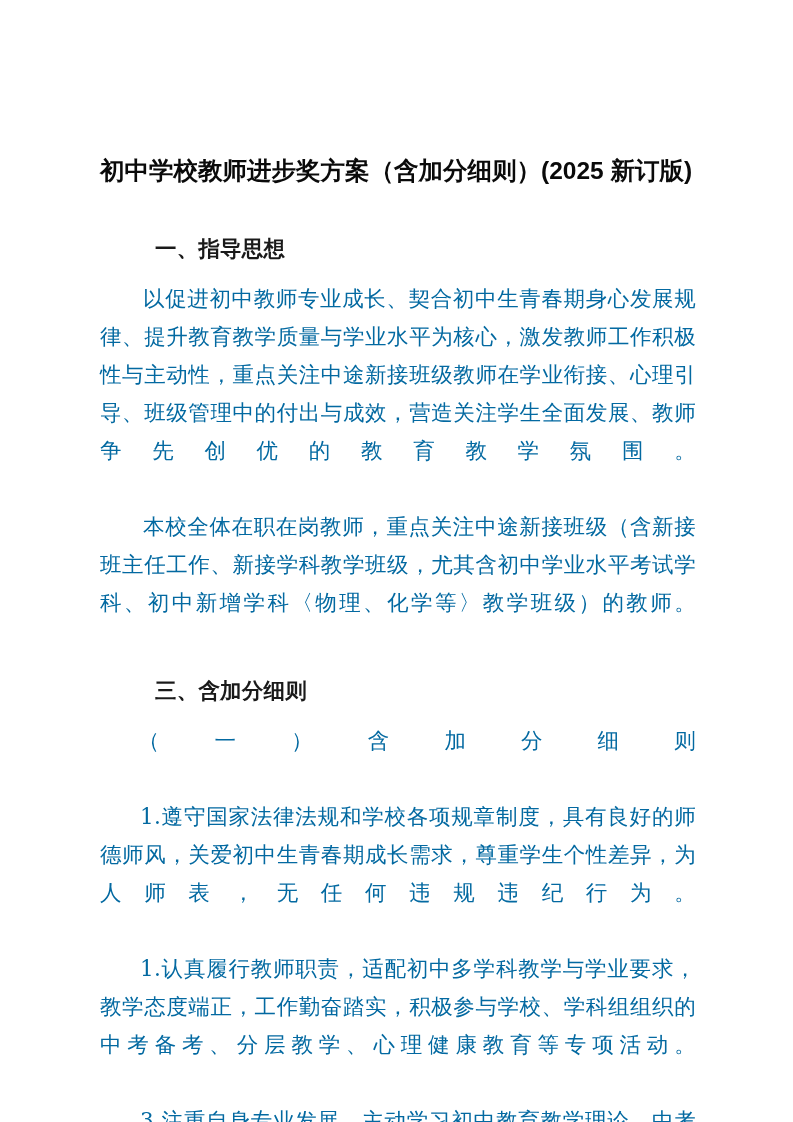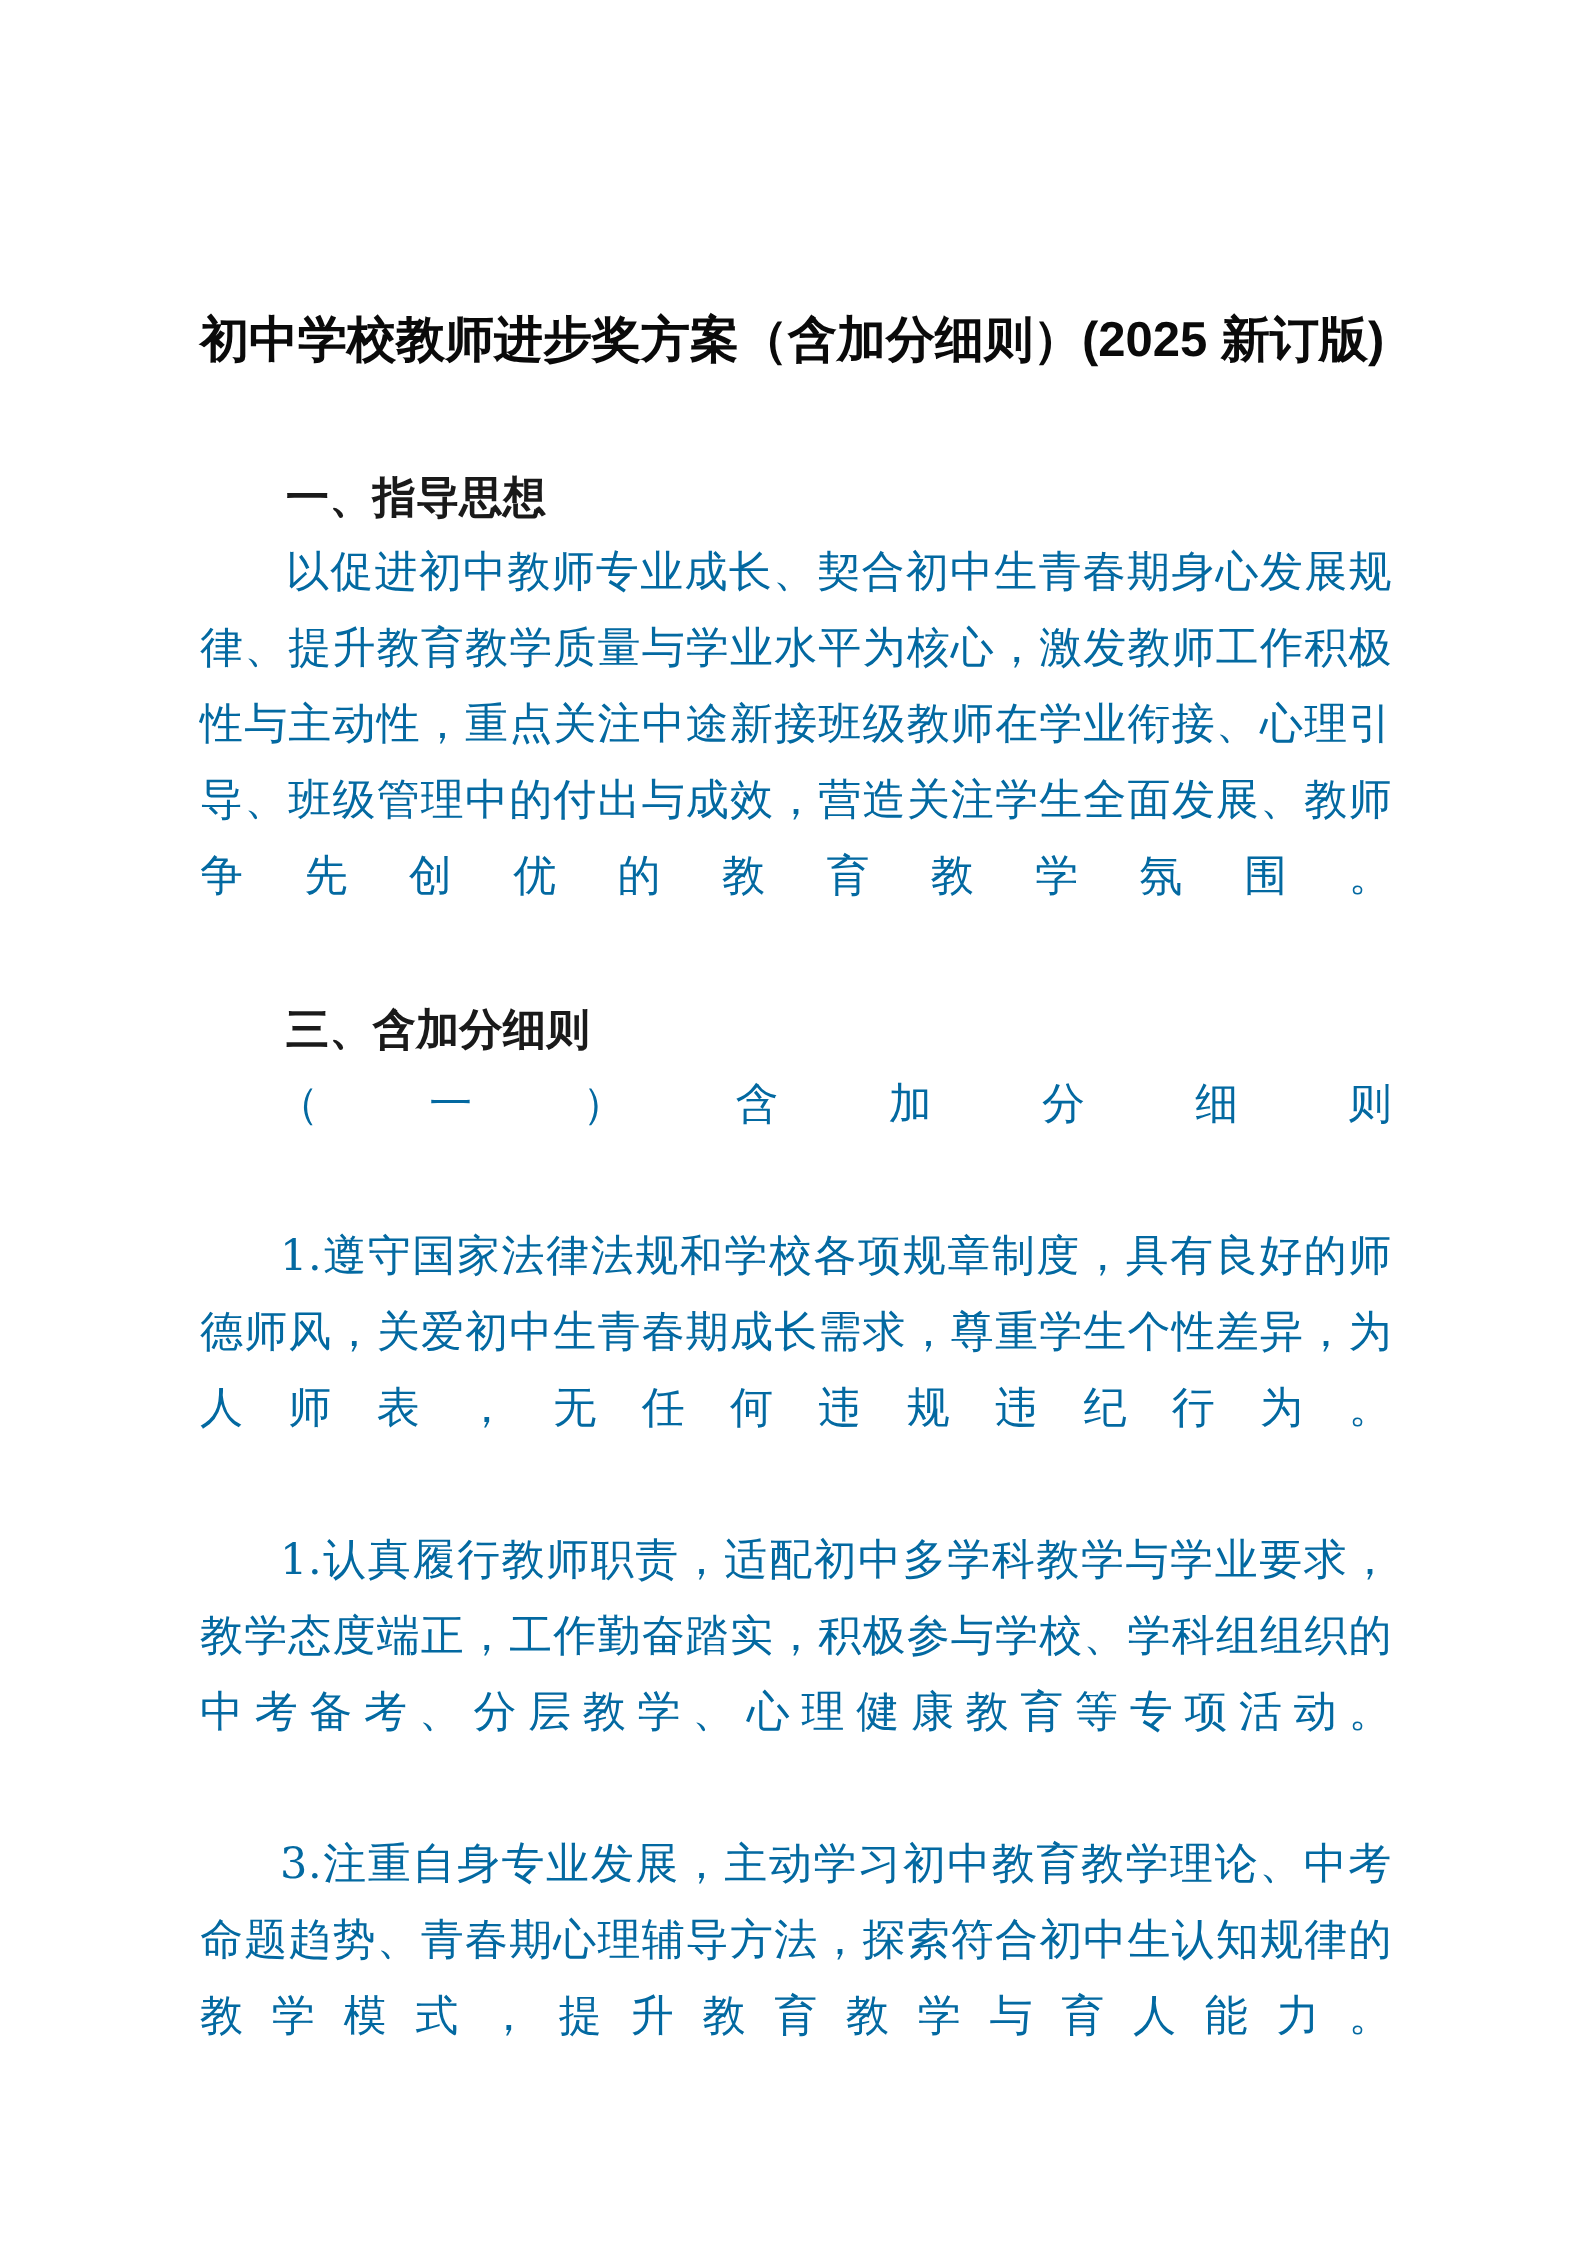--- a/index.html
+++ b/index.html
@@ -32,21 +32,21 @@
     margin: 0;
     padding-top: 154px;
     text-align: left;
   }
   .section-heading {
     font-family: Liberation Serif, serif;
     font-weight: bold;
     font-size: 21.5px;
     line-height: 38px;
     color: #1a1a1a;
-    margin: 0;
+    margin: 12px;
     text-indent: 43px;
     letter-spacing: 0.2px;
   }
   .section-heading.first {
     margin-top: 42px;
   }
   .para {
     font-family: "DejaVu Serif", "Liberation Serif", serif;
     font-size: 21.5px;
     line-height: 38px;
@@ -76,20 +76,21 @@
 <div class="page">
   <div class="content">
 
     <h1 class="doc-title">初中学校教师进步奖方案（含加分细则）(2025 新订版)</h1>
 
     <h2 class="section-heading first">一、指导思想</h2>
 
     <p class="para">以促进初中教师专业成长、契合初中生青春期身心发展规律、提升教育教学质量与学业水平为核心，激发教师工作积极性与主动性，重点关注中途新接班级教师在学业衔接、心理引导、班级管理中的付出与成效，营造关注学生全面发展、教师争先创优的教育教学氛围。</p>
 
 
+    <p class="para">本校全体在职在岗教师，重点关注中途新接班级（含新接班主任工作、新接学科教学班级，尤其含初中学业水平考试学科、初中新增学科〈物理、化学等〉教学班级）的教师。</p>
 
     <h2 class="section-heading">三、含加分细则</h2>
 
     <p class="para subheading">（一）含加分细则</p>
 
     <p class="para numbered">1.遵守国家法律法规和学校各项规章制度，具有良好的师德师风，关爱初中生青春期成长需求，尊重学生个性差异，为人师表，无任何违规违纪行为。</p>
 
     <p class="para numbered">1.认真履行教师职责，适配初中多学科教学与学业要求，教学态度端正，工作勤奋踏实，积极参与学校、学科组组织的中考备考、分层教学、心理健康教育等专项活动。</p>
 
     <p class="para numbered">3.注重自身专业发展，主动学习初中教育教学理论、中考命题趋势、青春期心理辅导方法，探索符合初中生认知规律的教学模式，提升教育教学与育人能力。</p>

